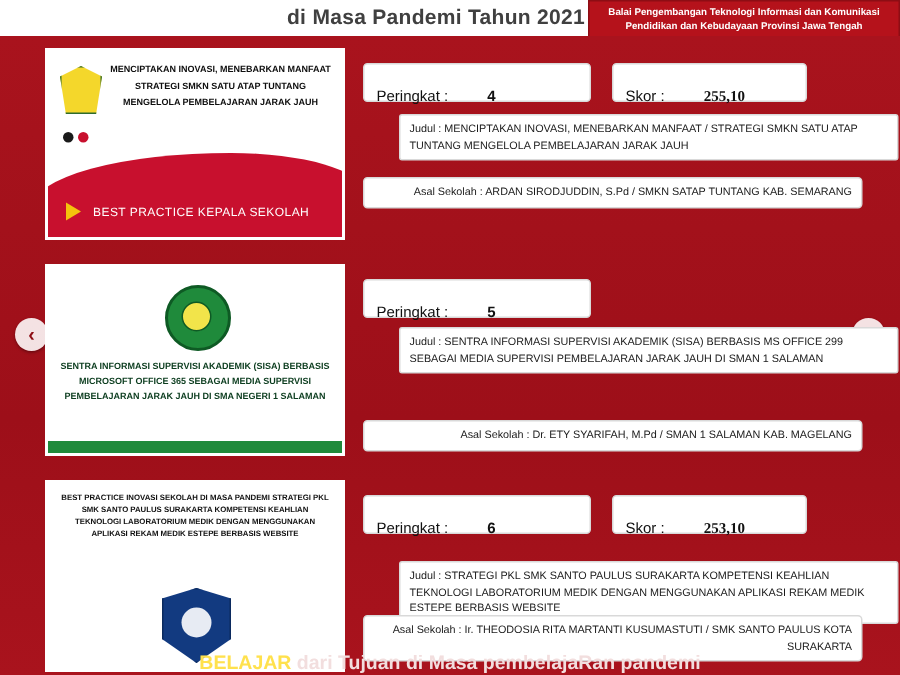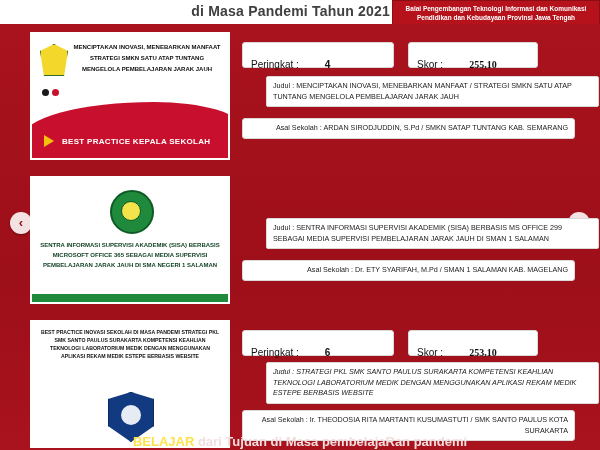--- a/index.html
+++ b/index.html
@@ -166,21 +166,21 @@
     height: 40px;
     background: #8f0b18;
     border-radius: 55% 45% 0 0 / 22px 18px 0 0;
     opacity: .55;
   }
   .t1 .t1-caption {
     position: absolute;
     left: 30px;
     bottom: 12px;
     font-size: 8px;
-    font-weight: bold;
+    font-weight: normal;
     color: #ffffff;
     letter-spacing: .3px;
   }
   .t1 .t1-arrowmark {
     position: absolute;
     left: 12px;
     bottom: 11px;
     width: 0; height: 0;
     border-left: 10px solid #f4c20d;
     border-top: 6px solid transparent;
@@ -321,22 +321,22 @@
     border: 1px solid #d9d9d9;
     border-radius: 3px;
     box-sizing: border-box;
     padding: 4px 6px;
     font-size: 7.2px;
     line-height: 10.5px;
     color: #1a1a1a;
     text-align: right;
   }
   .card-2 .desc { top: 42px; }
-  .card-2 .school { top: 84px; padding-left: 11px; }
-  .card-3 .desc { top: 42px; font-style: italic; }
+  .card-2 .school { top: 104px; padding-left: 11px; }
+  .card-3 .desc { top: 54px; }
   .card-3 .school { top: 90px; }
 
   
   .bottom-text {
     position: absolute;
     left: 0;
     bottom: 0;
     width: 600px;
     height: 16px;
     text-align: center;
@@ -397,20 +397,23 @@
   </div>
 
   <div class="card card-2">
     <div class="thumb t2">
       <div class="t2-logo"></div>
       <div class="t2-text">SENTRA INFORMASI SUPERVISI AKADEMIK (SISA) BERBASIS MICROSOFT OFFICE 365 SEBAGAI MEDIA SUPERVISI PEMBELAJARAN JARAK JAUH DI SMA NEGERI 1 SALAMAN</div>
       <div class="t2-bar"></div>
     </div>
     <div class="info">
       <div class="pill-row">
+        <div class="pill pill-rank">
+          <span class="lbl">Peringkat :</span><span class="val">5</span>
+        </div>
       </div>
       <div class="desc">
         <span>Judul :</span>
         <span>SENTRA INFORMASI SUPERVISI AKADEMIK (SISA) BERBASIS MS OFFICE 299 SEBAGAI MEDIA SUPERVISI PEMBELAJARAN JARAK JAUH DI SMAN 1 SALAMAN</span>
       </div>
       <div class="school">
         <span>Asal Sekolah :</span>
         <span>Dr. ETY SYARIFAH, M.Pd  /  SMAN 1 SALAMAN KAB. MAGELANG</span>
       </div>
     </div>

